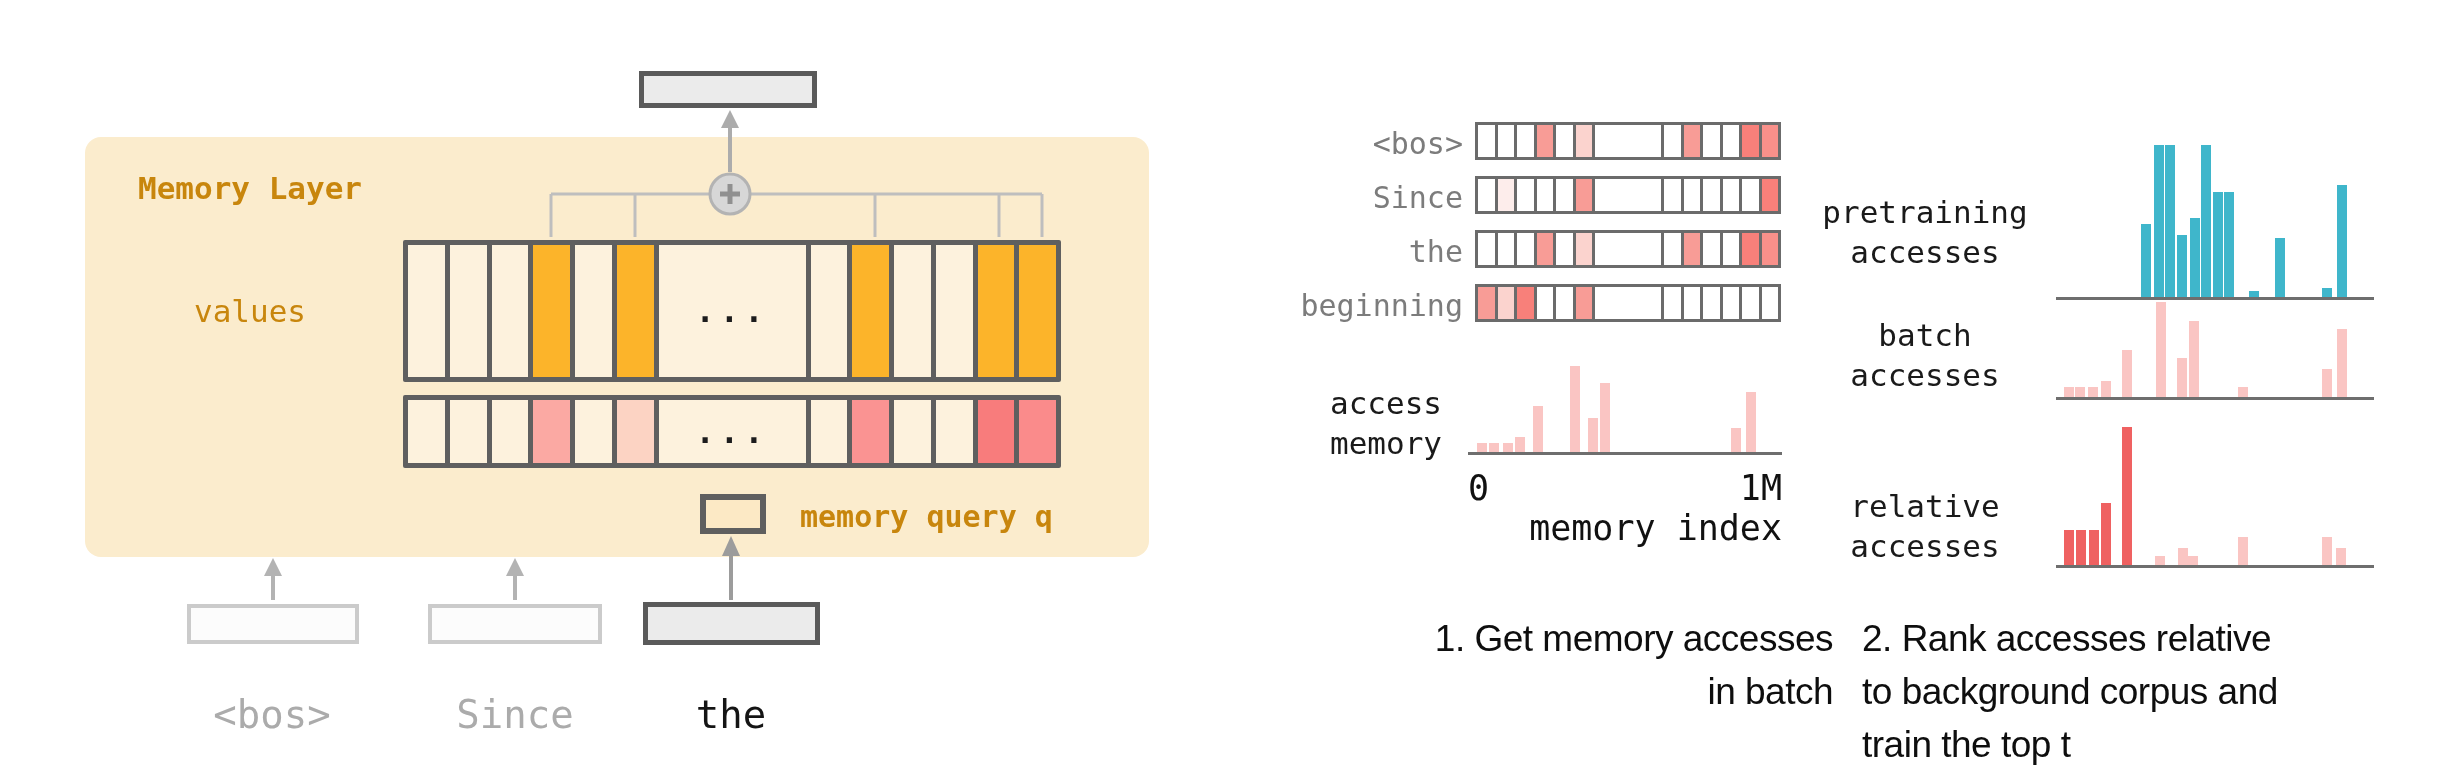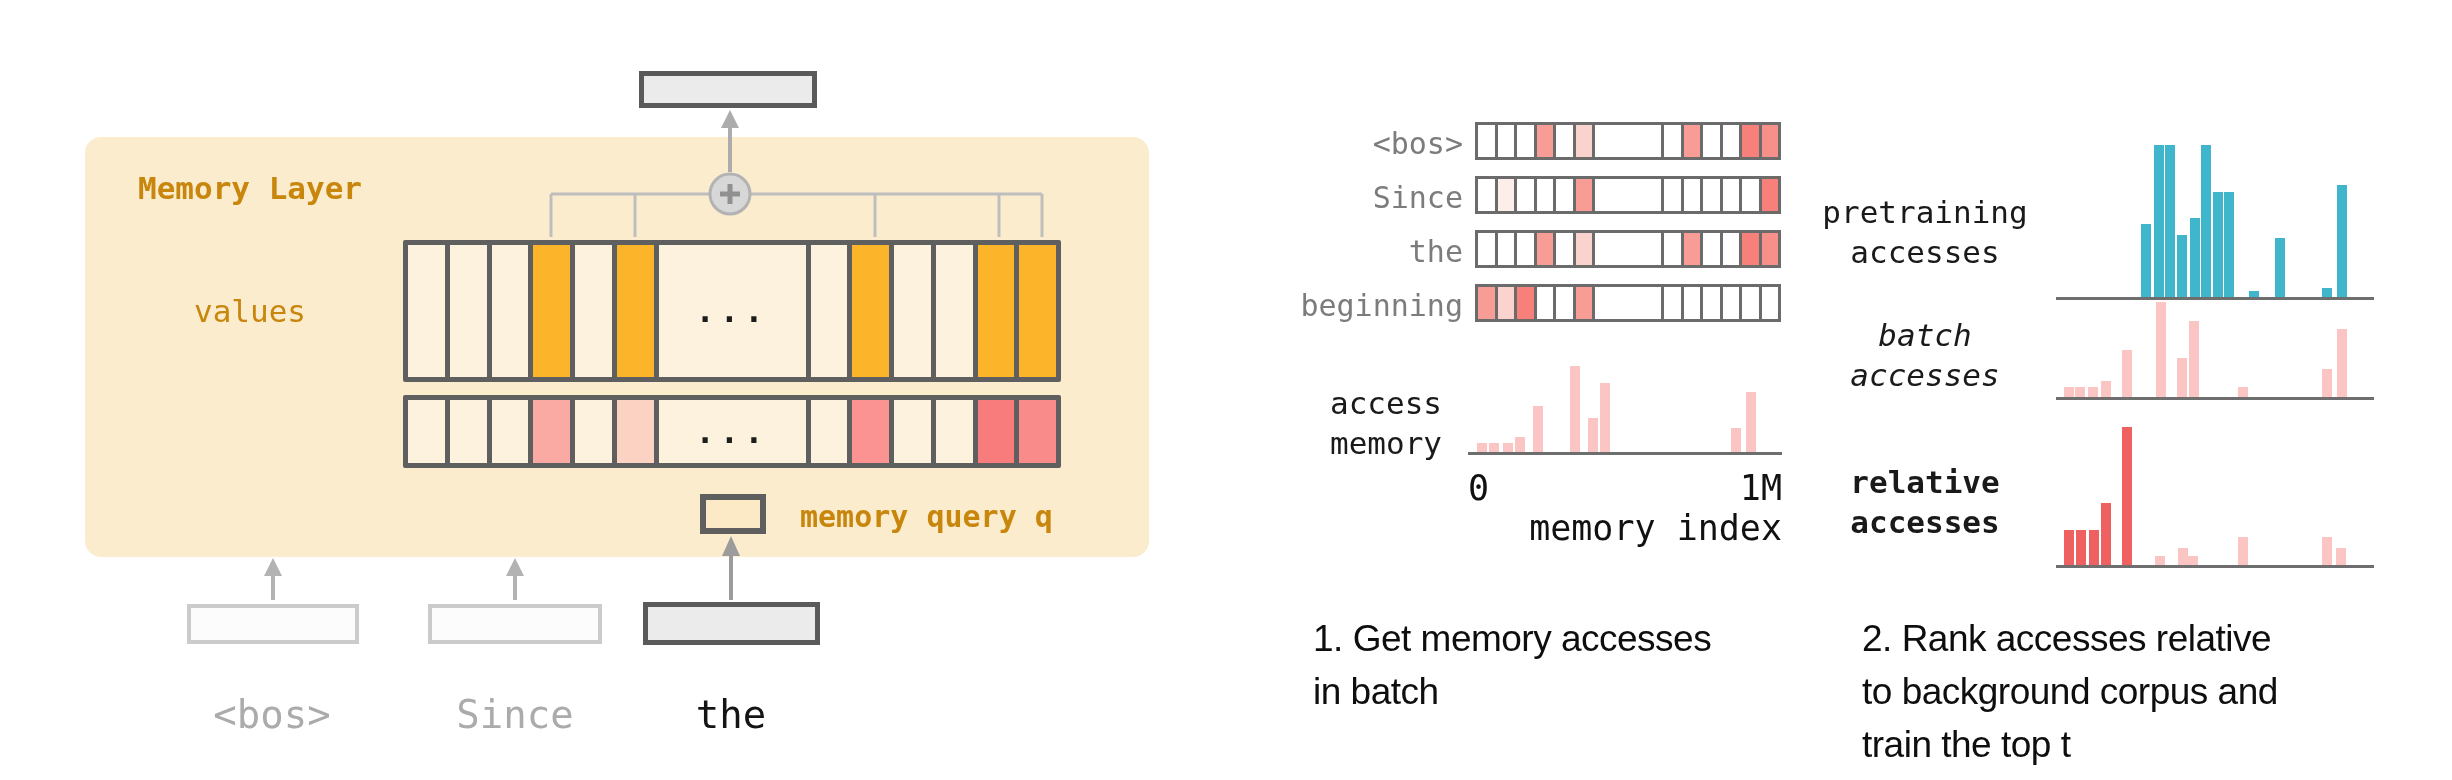--- a/index.html
+++ b/index.html
@@ -206,57 +206,57 @@
       <span class="bar" style="left: 102px; height: 86px; background: rgb(250, 197, 195);"></span>
       <span class="bar" style="left: 120px; height: 34px; background: rgb(250, 197, 195);"></span>
       <span class="bar" style="left: 132px; height: 69px; background: rgb(250, 197, 195);"></span>
       <span class="bar" style="left: 263px; height: 24px; background: rgb(250, 197, 195);"></span>
       <span class="bar" style="left: 278px; height: 60px; background: rgb(250, 197, 195);"></span>
     </div>
   <div class="abs tick" style="left:1468px;">0</div>
   <div class="abs tick" style="left:1702px;width:80px;text-align:right;">1M</div>
   <div class="abs xlabel">memory index</div>
 
-  <div class="abs caption" style="left:1313px;top:612px;width:520px;">1. Get memory accesses
+  <div class="abs caption" style="left:1313px;top:612px;width:520px;text-align:right;">1. Get memory accesses
 in batch</div>
 
   <div class="abs rlabel" style="top:192px;">pretraining
 accesses</div>
   <div class="chart" style="left:2056px;top:145px;width:318px;height:155px;">
       <span class="bar" style="left: 85px; height: 73px; background: rgb(63, 182, 203);"></span>
       <span class="bar" style="left: 98px; height: 152px; background: rgb(63, 182, 203);"></span>
       <span class="bar" style="left: 109px; height: 152px; background: rgb(63, 182, 203);"></span>
       <span class="bar" style="left: 121px; height: 62px; background: rgb(63, 182, 203);"></span>
       <span class="bar" style="left: 134px; height: 79px; background: rgb(63, 182, 203);"></span>
       <span class="bar" style="left: 145px; height: 152px; background: rgb(63, 182, 203);"></span>
       <span class="bar" style="left: 157px; height: 105px; background: rgb(63, 182, 203);"></span>
       <span class="bar" style="left: 168px; height: 105px; background: rgb(63, 182, 203);"></span>
       <span class="bar" style="left: 193px; height: 6px; background: rgb(63, 182, 203);"></span>
       <span class="bar" style="left: 219px; height: 59px; background: rgb(63, 182, 203);"></span>
       <span class="bar" style="left: 266px; height: 9px; background: rgb(63, 182, 203);"></span>
       <span class="bar" style="left: 281px; height: 112px; background: rgb(63, 182, 203);"></span>
     </div>
 
-  <div class="abs rlabel" style="top:315px;font-style:italic;">batch
+  <div class="abs rlabel" style="top:315px;">batch
 accesses</div>
   <div class="chart" style="left:2056px;top:302px;width:318px;height:98px;">
       <span class="bar" style="left: 8px; height: 10px; background: rgb(250, 197, 195);"></span>
       <span class="bar" style="left: 19px; height: 10px; background: rgb(250, 197, 195);"></span>
       <span class="bar" style="left: 32px; height: 10px; background: rgb(250, 197, 195);"></span>
       <span class="bar" style="left: 45px; height: 16px; background: rgb(250, 197, 195);"></span>
       <span class="bar" style="left: 66px; height: 47px; background: rgb(250, 197, 195);"></span>
       <span class="bar" style="left: 100px; height: 95px; background: rgb(250, 197, 195);"></span>
       <span class="bar" style="left: 121px; height: 39px; background: rgb(250, 197, 195);"></span>
       <span class="bar" style="left: 133px; height: 76px; background: rgb(250, 197, 195);"></span>
       <span class="bar" style="left: 182px; height: 10px; background: rgb(250, 197, 195);"></span>
       <span class="bar" style="left: 266px; height: 28px; background: rgb(250, 197, 195);"></span>
       <span class="bar" style="left: 281px; height: 68px; background: rgb(250, 197, 195);"></span>
     </div>
 
-  <div class="abs rlabel" style="top:462px;font-weight:bold;">relative
+  <div class="abs rlabel" style="top:486px;">relative
 accesses</div>
   <div class="chart" style="left:2056px;top:427px;width:318px;height:141px;">
       <span class="bar" style="left: 8px; height: 35px; background: rgb(239, 97, 97);"></span>
       <span class="bar" style="left: 20px; height: 35px; background: rgb(239, 97, 97);"></span>
       <span class="bar" style="left: 33px; height: 35px; background: rgb(239, 97, 97);"></span>
       <span class="bar" style="left: 45px; height: 62px; background: rgb(239, 97, 97);"></span>
       <span class="bar" style="left: 66px; height: 138px; background: rgb(239, 97, 97);"></span>
       <span class="bar" style="left: 99px; height: 9px; background: rgb(250, 197, 195);"></span>
       <span class="bar" style="left: 122px; height: 17px; background: rgb(250, 197, 195);"></span>
       <span class="bar" style="left: 132px; height: 9px; background: rgb(250, 197, 195);"></span>

